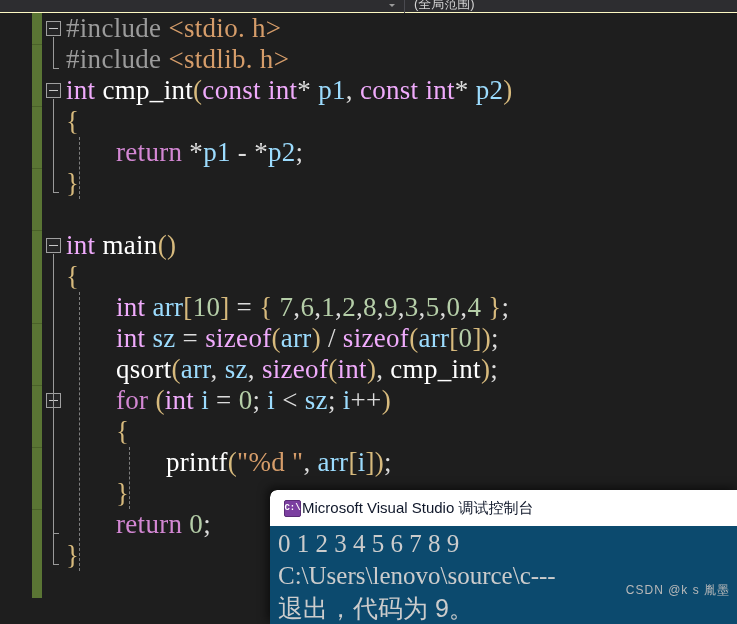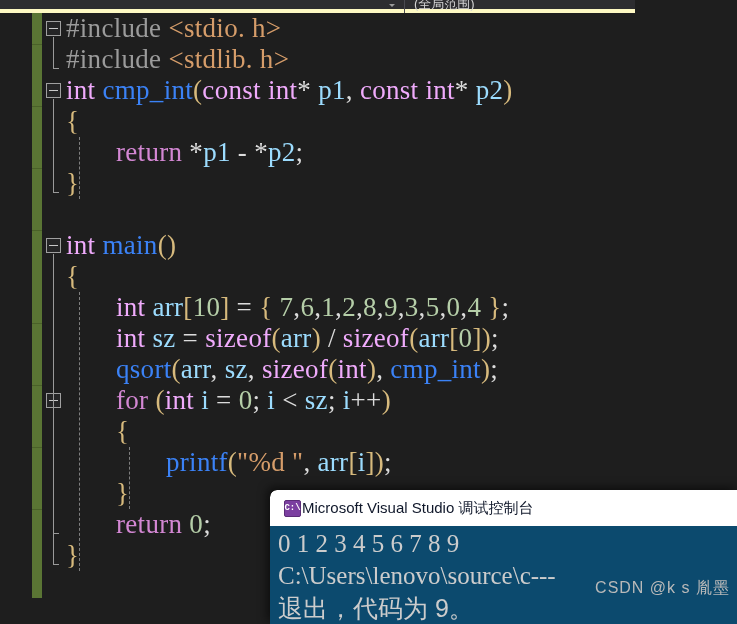--- a/index.html
+++ b/index.html
@@ -14,23 +14,23 @@
   #app {
     position: relative;
     width: 737px; height: 624px;
     background: #1e1e1e;
     overflow: hidden;
   }
 
   
   .toolbar {
     position: absolute; left: 0; top: 0;
-    width: 635px; height: 13px;
+    width: 737px; height: 13px;
     background: #2d2d30;
-    border-bottom: 4px solid #fef9c3;
+    border-bottom: 1px solid #fef9c3;
   }
   .toolbar-sep {
     position: absolute; top: 0; width: 1px; height: 13px;
     background: #4a4a50;
   }
   .toolbar-caret {
     position: absolute; top: 4px;
     width: 0; height: 0;
     border-left: 3px solid transparent;
     border-right: 3px solid transparent;
@@ -118,21 +118,21 @@
     left: 0;
     white-space: pre;
     height: 31px;
     line-height: 31px;
   }
 
   .t-plain  { color: #dcdcdc; }
   .t-pre    { color: #9b9b9b; }
   .t-str    { color: #d69d6a; }
   .t-kw     { color: #f0abfc; }
-  .t-fn     { color: #3b82f6; }
+  .t-fn     { color: #ffffff; }
   .t-var    { color: #9cdcfe; }
   .t-num    { color: #b5cea8; }
   .t-ctl    { color: #d387d3; }
   .t-brace  { color: #d7ba7d; }
   .t-punct  { color: #dcdcdc; }
 
   
   .console-win {
     position: absolute;
     left: 270px; top: 490px;
@@ -180,21 +180,21 @@
     white-space: pre;
     overflow: hidden;
   }
   .console-line { height: 32px; line-height: 32px; white-space: pre; }
   .console-line.cjk { font-family: "Liberation Sans", sans-serif; font-size: 25px; }
 
   .watermark {
     position: absolute;
     right: 7px; bottom: 25px;
     font-family: "Liberation Sans", sans-serif;
-    font-size: 16px;
+    font-size: 12px;
     color: #b9b9b9;
     letter-spacing: 1px;
     white-space: nowrap;
   }
 </style>
 </head>
 <body>
 
 <div id="app">
 

